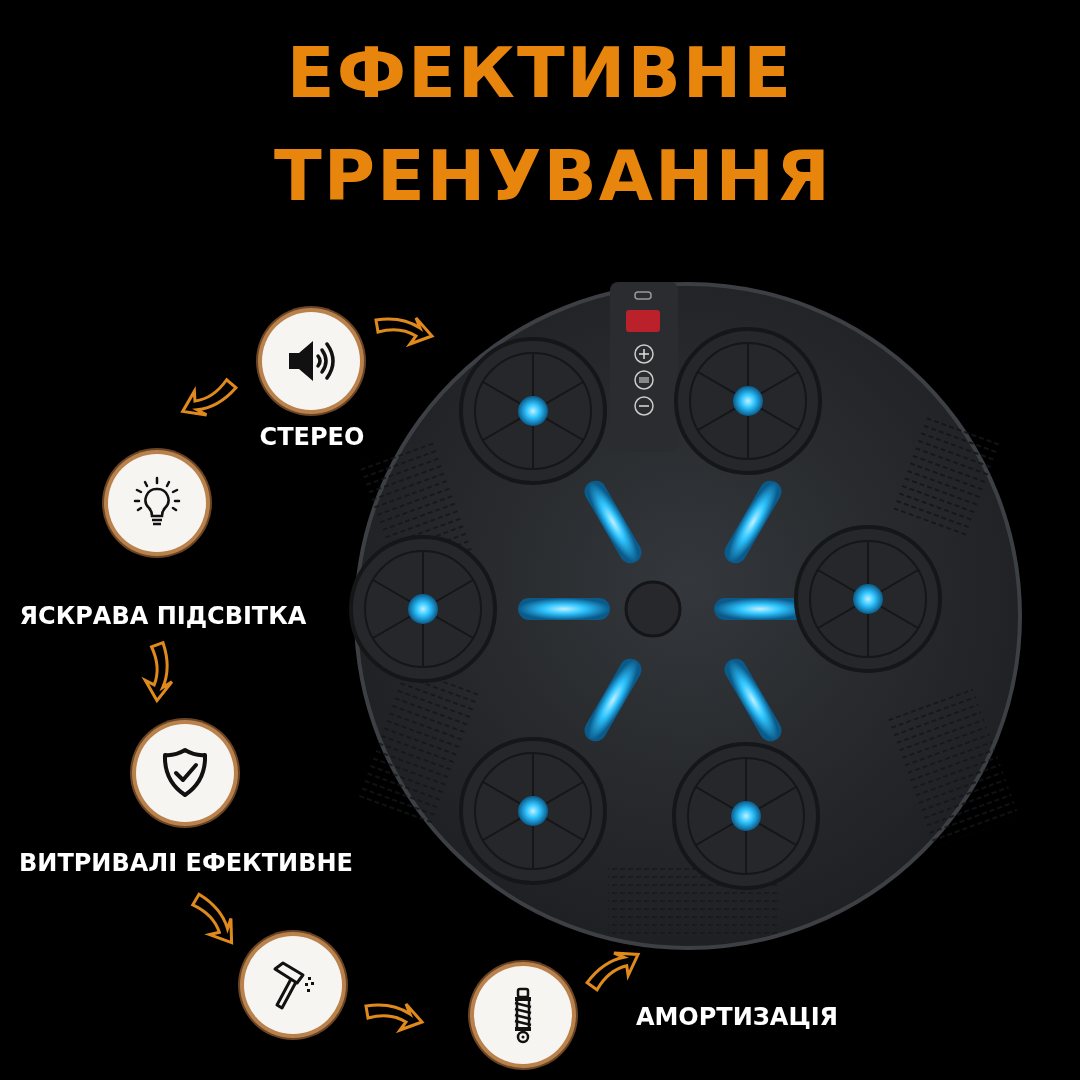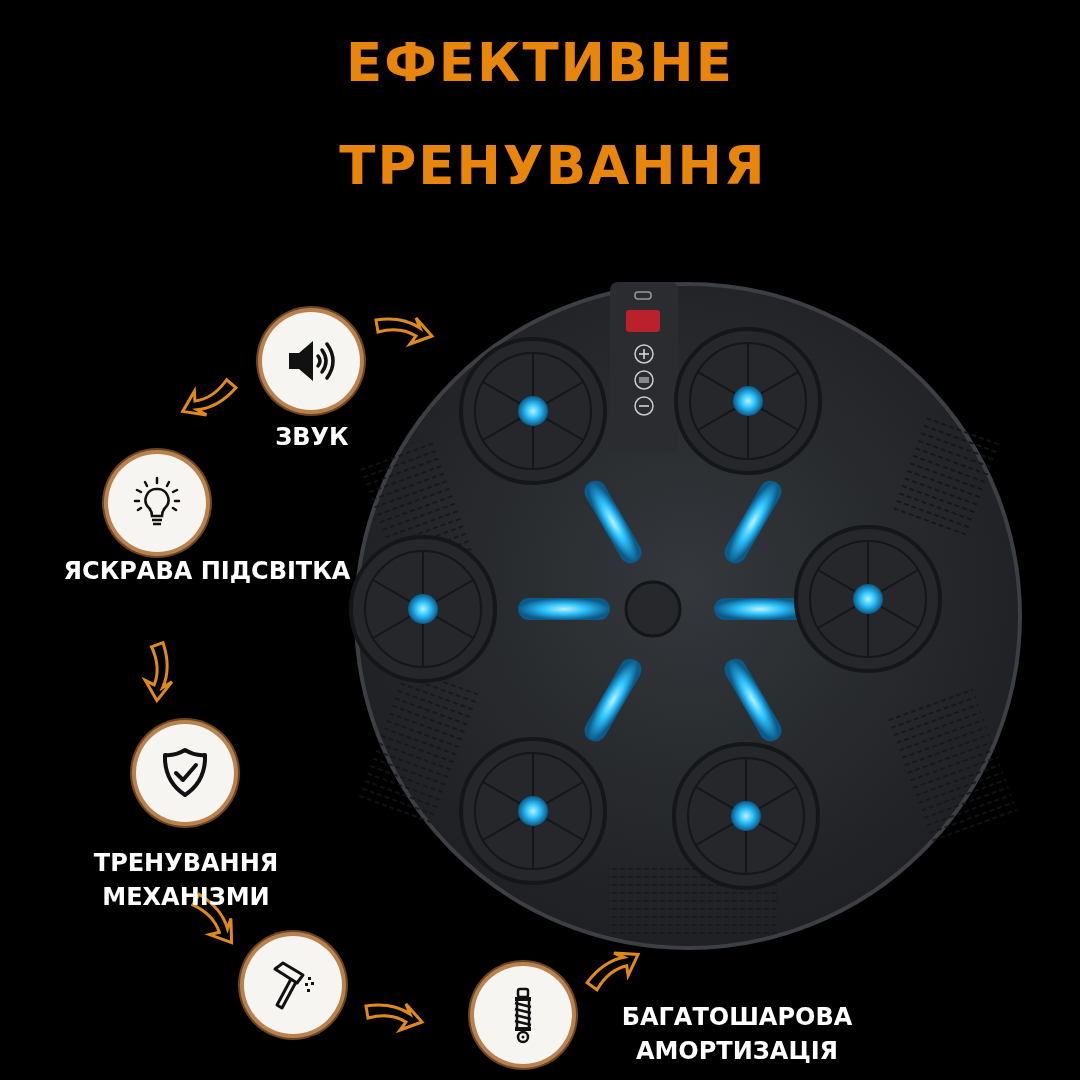--- a/index.html
+++ b/index.html
@@ -1,17 +1,17 @@
 <!DOCTYPE html>
 <html><head>
 <meta charset="utf-8">
 <style>
   html, body { margin:0; padding:0; background:#000; }
   body { width:1080px; height:1080px; position:relative; overflow:hidden; font-family:"Liberation Sans", "DejaVu Sans", sans-serif; }
-  .title { position:absolute; left:0; width:1080px; text-align:center; color:#e8850c; font-weight:bold; font-size:53px; letter-spacing:2px; font-family:"DejaVu Sans", sans-serif; }
+  .title { position:absolute; left:0; width:1080px; text-align:center; color:#e8850c; font-weight:bold; font-size:70px; letter-spacing:2px; font-family:"DejaVu Sans", sans-serif; }
   .title.l1 { top:32px; }
   .title.l2 { top:135px;padding-left:13px; }
   .badge { position:absolute; width:98px; height:98px; border-radius:50%; background:#f7f5f2; box-shadow:0 0 0 4px #b9814c, 0 0 0 6px #6a4424; display:flex; align-items:center; justify-content:center; }
   .badge svg { width:60px; height:60px; }
   .label { position:absolute; color:#fff; font-weight:bold; font-size:24px; text-align:center; line-height:34px; font-family:"DejaVu Sans", sans-serif; }
   .arrow { position:absolute; width:64px; height:40px; }
   .machine { position:absolute; left:348px; top:276px; width:680px; height:680px; }
 </style>
 </head>
 <body>
@@ -40,50 +40,50 @@
 
 <div class="badge" style="left:262px;top:312px;">
   <svg viewBox="0 0 60 60">
     <path d="M8 22 H18 L32 10 V50 L18 38 H8 Z" fill="#111"></path>
     <path d="M37 25 Q41 30 37 35" fill="none" stroke="#111" stroke-width="3.5" stroke-linecap="round"></path>
     <path d="M41 19 Q49 30 41 41" fill="none" stroke="#111" stroke-width="3.5" stroke-linecap="round"></path>
     <path d="M46 13 Q58 30 46 47" fill="none" stroke="#111" stroke-width="3.5" stroke-linecap="round"></path>
   </svg>
 </div>
 <div class="label" style="left:232px;top:420px;width:160px;">
-  <div>ЗВУК</div>
+  <div>СТЕРЕО</div>
 </div>
 
 <div class="badge" style="left:108px;top:454px;">
   <svg viewBox="0 0 60 60">
     <path d="M30 16 A11 11 0 0 1 38 35 Q35 38 35 43 H25 Q25 38 22 35 A11 11 0 0 1 30 16 Z" fill="none" stroke="#111" stroke-width="2.5"></path>
     <line x1="25" y1="47" x2="35" y2="47" stroke="#111" stroke-width="2.5"></line>
     <line x1="26" y1="51" x2="34" y2="51" stroke="#111" stroke-width="2.5"></line>
     <g stroke="#111" stroke-width="2.5" stroke-linecap="round">
       <line x1="30" y1="5" x2="30" y2="10"></line>
       <line x1="18" y1="9" x2="20" y2="13"></line>
       <line x1="42" y1="9" x2="40" y2="13"></line>
       <line x1="10" y1="17" x2="14" y2="19"></line>
       <line x1="50" y1="17" x2="46" y2="19"></line>
       <line x1="8" y1="28" x2="12" y2="28"></line>
       <line x1="48" y1="28" x2="52" y2="28"></line>
       <line x1="11" y1="37" x2="14" y2="35"></line>
       <line x1="49" y1="37" x2="46" y2="35"></line>
     </g>
   </svg>
 </div>
-<div class="label" style="left:0px;top:554px;width:326px;margin-left:44px;">ЯСКРАВА ПІДСВІТКА</div>
+<div class="label" style="left:0px;top:599px;width:326px;">ЯСКРАВА ПІДСВІТКА</div>
 
 <div class="badge" style="left:136px;top:724px;">
   <svg viewBox="0 0 60 60">
     <path d="M30 7 Q40 13 50 12 Q51 38 30 52 Q9 38 10 12 Q20 13 30 7 Z" fill="none" stroke="#111" stroke-width="4" stroke-linejoin="round"></path>
     <path d="M21 30 L28 37 L41 22" fill="none" stroke="#111" stroke-width="4" stroke-linecap="round" stroke-linejoin="round"></path>
   </svg>
 </div>
-<div class="label" style="left:10px;top:846px;width:352px;">ТРЕНУВАННЯ МЕХАНІЗМИ</div>
+<div class="label" style="left:10px;top:846px;width:352px;">ВИТРИВАЛІ ЕФЕКТИВНЕ</div>
 
 <div class="badge" style="left:244px;top:936px;">
   <svg viewBox="0 0 60 60">
     <path d="M12 14 L20 8 L40 20 L34 28 Z" fill="none" stroke="#111" stroke-width="3" stroke-linejoin="round"></path>
     <path d="M28 24 L14 50 L19 53 L33 27" fill="none" stroke="#111" stroke-width="3" stroke-linejoin="round"></path>
     <rect x="45" y="22" width="3" height="3" fill="#111"></rect>
     <rect x="42" y="28" width="3" height="3" fill="#111"></rect>
     <rect x="48" y="27" width="3" height="3" fill="#111"></rect>
     <rect x="44" y="34" width="3" height="3" fill="#111"></rect>
   </svg>
@@ -97,21 +97,20 @@
     <rect x="22" y="12" width="16" height="4" fill="#111"></rect>
     <path d="M22 18 L38 22 M22 24 L38 28 M22 30 L38 34 M22 36 L38 40" stroke="#111" stroke-width="2.5"></path>
     <line x1="24" y1="16" x2="24" y2="42" stroke="#111" stroke-width="2.5"></line>
     <line x1="36" y1="16" x2="36" y2="42" stroke="#111" stroke-width="2.5"></line>
     <rect x="22" y="42" width="16" height="4" fill="#111"></rect>
     <circle cx="30" cy="52" r="5" fill="none" stroke="#111" stroke-width="2.5"></circle>
     <circle cx="30" cy="52" r="1.5" fill="#111"></circle>
   </svg>
 </div>
 <div class="label" style="left:612px;top:1000px;width:250px;">
-  <div>БАГАТОШАРОВА</div>
   <div>АМОРТИЗАЦІЯ</div>
 </div>
 
 <svg class="machine" viewBox="0 0 680 680">
   <defs>
     <radialGradient id="body" cx="50%" cy="45%" r="55%">
       <stop offset="0%" stop-color="#34373b"></stop>
       <stop offset="100%" stop-color="#1e2023"></stop>
     </radialGradient>
     <radialGradient id="glow" cx="50%" cy="50%" r="50%">

